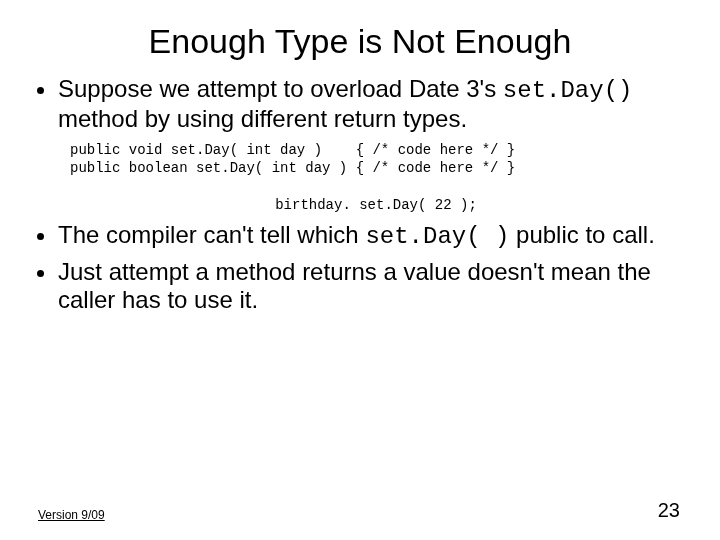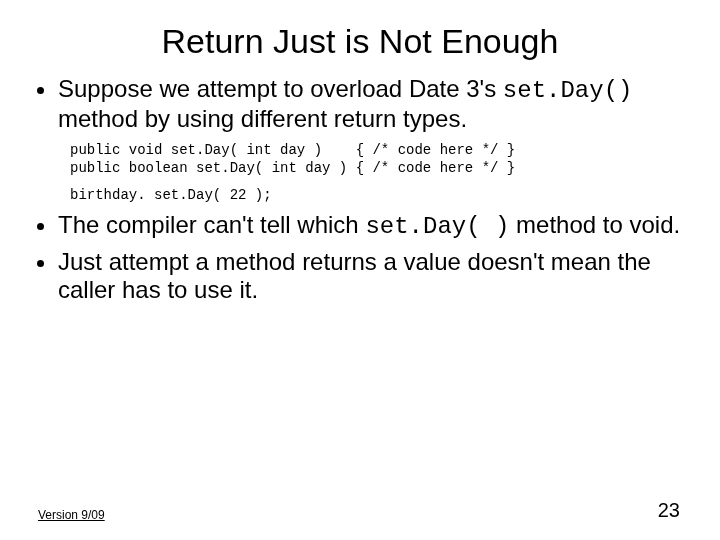--- a/index.html
+++ b/index.html
@@ -39,22 +39,23 @@
     font-family: "Courier New", Courier, monospace;
   }
   pre.code {
     font-family: "Courier New", Courier, monospace;
     font-size: 14px;
     white-space: pre;
     margin: 10px 0 10px 32px;
     line-height: 1.25;
   }
   pre.code.small {
-    margin-top: 10px;
+    margin-top: 20px;
     margin-bottom: 6px;
+    text-align: center;
   }
   .footer-left {
     position: absolute;
     left: 38px;
     bottom: 18px;
     font-size: 12px;
     text-decoration: underline;
   }
   .footer-right {
     position: absolute;
@@ -62,37 +63,37 @@
     bottom: 18px;
     font-size: 20px;
     margin-top: 44px;
   }
 </style>
 </head>
 <body>
 
 <div class="slide">
 
-  <div class="title">Return Just is Not Enough</div>
+  <div class="title">Enough Type is Not Enough</div>
 
   <ul class="top">
     <li>
       <span>Suppose we attempt to overload Date 3's </span><span class="mono">set.Day()</span><span> method by using different return types.</span>
     </li>
   </ul>
 
   <pre class="code"><span>public void set.Day( int day )    { /* code here */ }</span>
 <span>public boolean set.Day( int day ) { /* code here */ }</span></pre>
 
 
   <pre class="code small"><span>birthday. set.Day( 22 );</span></pre>
 
   <ul class="top">
     <li>
-      <span>The compiler can't tell which </span><span class="mono">set.Day( )</span><span> method to void.</span>
+      <span>The compiler can't tell which </span><span class="mono">set.Day( )</span><span> public to call.</span>
     </li>
     <li>Just attempt a method returns a value doesn't mean the caller has to use it.</li>
   </ul>
 
   <div class="footer-left">Version 9/09</div>
   <div class="footer-right">23</div>
 
 </div>
 
 </body></html>

